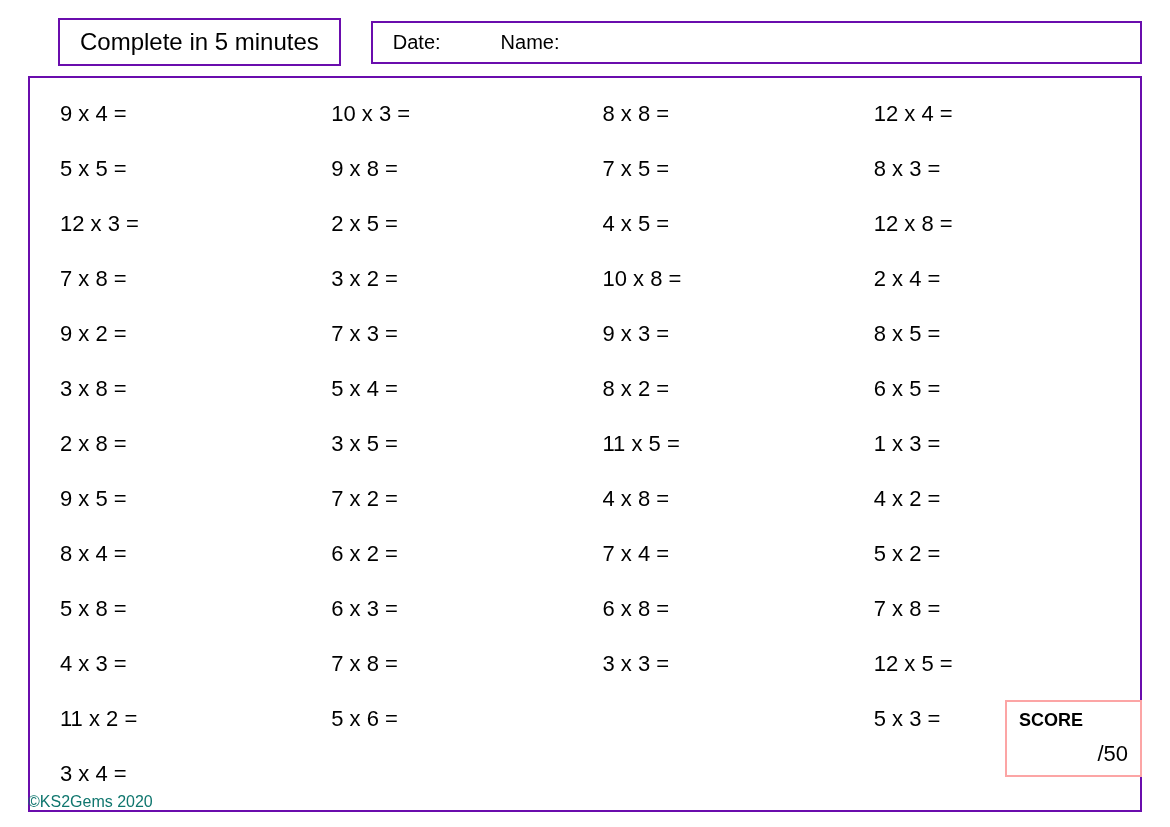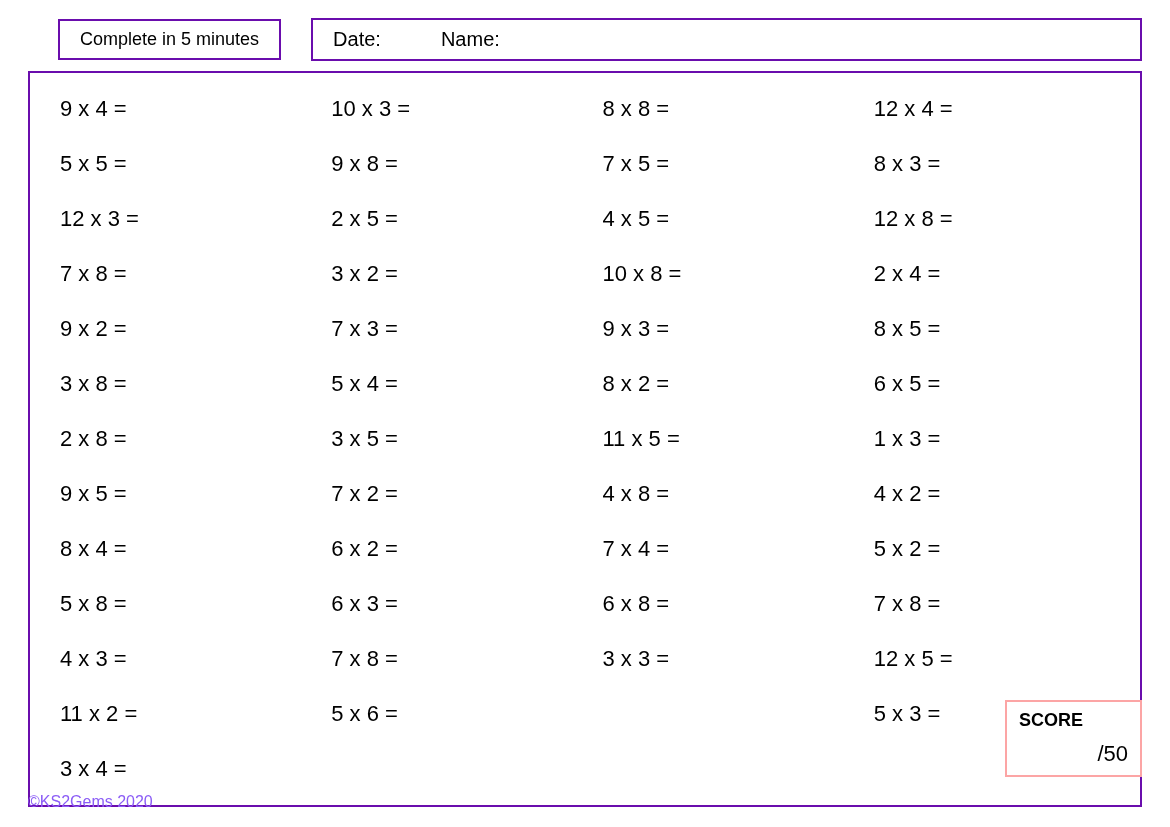--- a/index.html
+++ b/index.html
@@ -29,21 +29,21 @@
       padding: 8px 16px;
       font-size: 22px;
       font-weight: bold;
       color: #000;
       white-space: nowrap;
     }
 
     .header-complete {
       border: 2px solid #6a0dad;
       padding: 8px 20px;
-      font-size: 18px;
+      font-size: 24px;
       color: #000;
       margin-left: 30px;
     }
 
     .header-date-name {
       border: 2px solid #6a0dad;
       padding: 8px 20px;
       font-size: 20px;
       color: #000;
       margin-left: 30px;
@@ -91,21 +91,21 @@
       font-size: 22px;
       color: #000;
       margin-top: 10px;
     }
 
     .footer {
       position: absolute;
       bottom: 16px;
       left: 28px;
       font-size: 16px;
-      color: #8b5cf6;
+      color: #0f766e;
     }
   </style>
 </head>
 <body>
 
 <div class="header">
   <div class="header-complete">
     <span>Complete in 5 minutes</span>
   </div>
   <div class="header-date-name">

